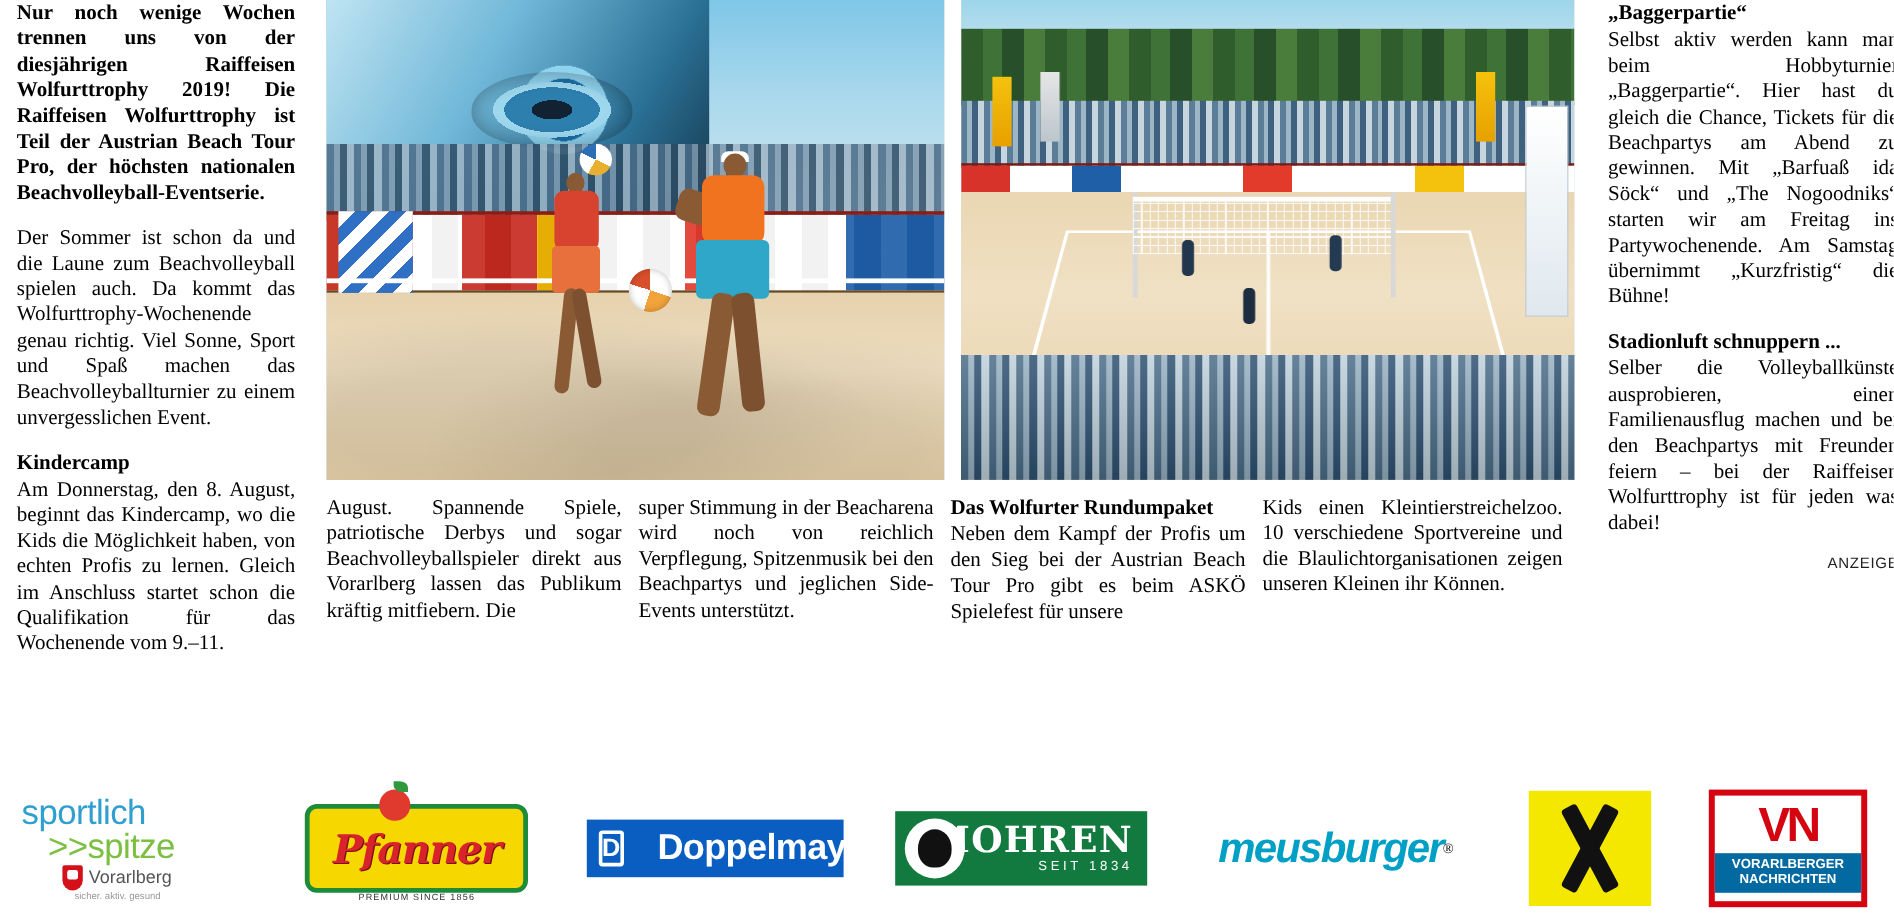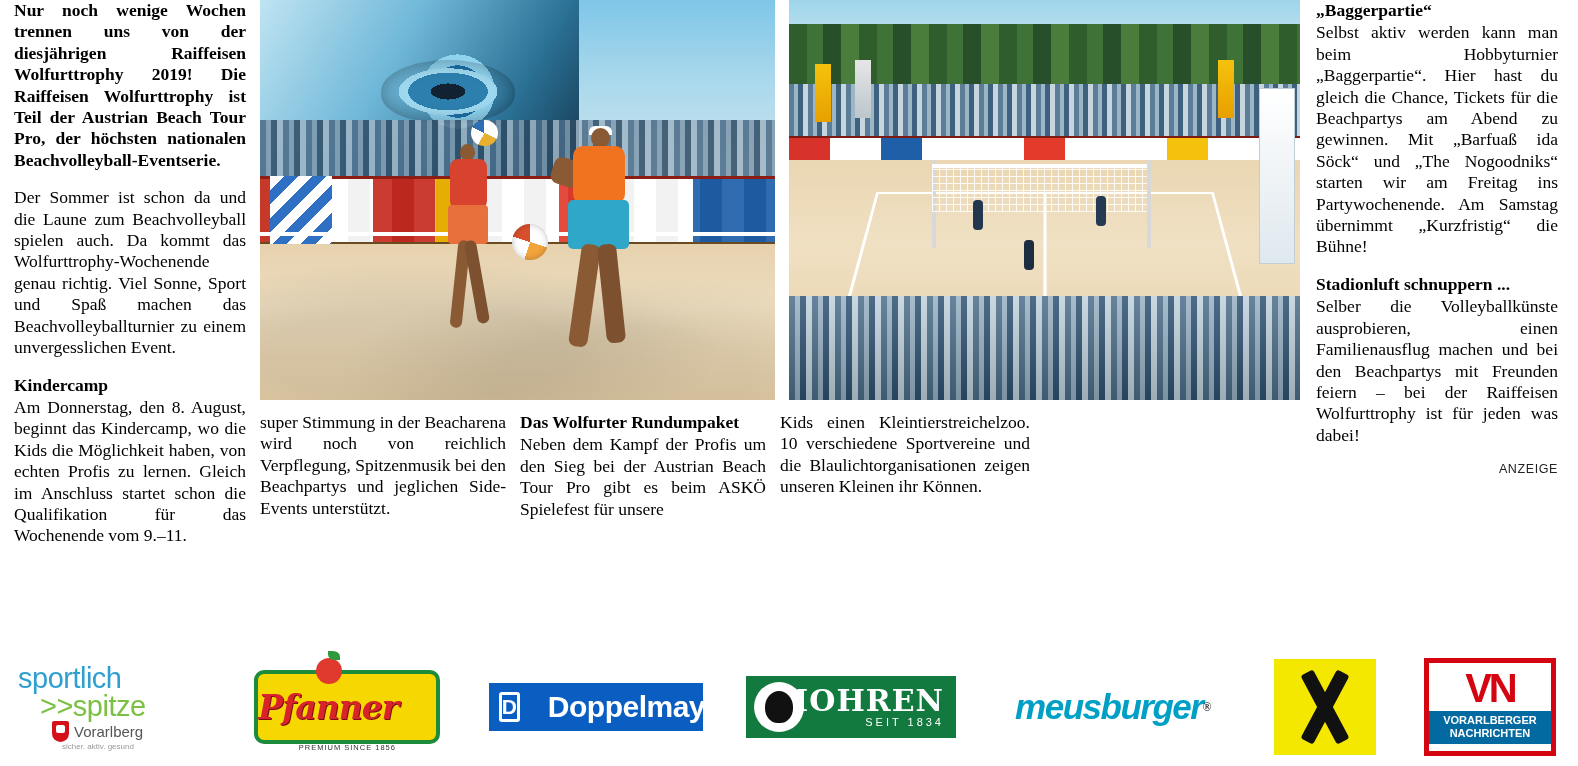--- a/index.html
+++ b/index.html
@@ -29,21 +29,21 @@
     letter-spacing: -1px;
     margin: 2px 0 6px 4px;
     white-space: nowrap;
   }
 
   
   .body-area {
     position: relative;
     display: flex;
     align-items: flex-start;
-    gap: 0;
+    gap: 12px;
     padding-left: 4px;
   }
 
   .col-left {
     width: 246px;
     flex: 0 0 246px;
     padding-right: 14px;
   }
   .col-center {
     width: 1040px;
@@ -288,21 +288,21 @@
   }
   .lg-sportlich .l4 {
     font-family: "Liberation Sans", sans-serif; font-size: 8px; color:#999; margin-left: 44px;
   }
 
   
   .lg-pfanner { width: 200px; position: relative; }
   .lg-pfanner .shield {
     width: 186px; height: 74px; background: #f6d800;
     border: 4px solid #1d8c3a; border-radius: 10px;
-    position: relative; display:flex; align-items:center; 
+    position: relative; display:flex; align-items:center; justify-content:center;
   }
   .lg-pfanner .word {
     font-family: "DejaVu Serif", serif; font-weight: bold; font-style: italic;
     font-size: 33px; color: #d8232a; letter-spacing: -1px;
     text-shadow: 1px 1px 0 #7a1013;
   }
   .lg-pfanner .apple {
     position:absolute; left: 58px; top: -16px; width: 26px; height: 26px;
     background: #e03a2f; border-radius: 50%;
   }
@@ -452,20 +452,23 @@
           <div class="pb-flag f2"></div>
           <div class="pb-flag f3"></div>
           <div class="pb-bannerR"></div>
           <div class="pb-standsBottom"></div>
         </div>
 
       </div>
 
       <div class="under-cols">
         <div class="ucol">
+          <p class="txt">August. Spannende Spiele, patriotische Derbys und sogar Beachvolleyballspieler direkt aus Vorarlberg lassen das Publikum kräftig mitfiebern. Die</p>
+        </div>
+        <div class="ucol">
           <p class="txt">super Stimmung in der Beacharena wird noch von reichlich Verpflegung, Spitzenmusik bei den Beachpartys und jeglichen Side-Events unterstützt.</p>
         </div>
         <div class="ucol">
           <h3 class="sub">Das Wolfurter Rundumpaket</h3>
           <p class="txt">Neben dem Kampf der Profis um den Sieg bei der Austrian Beach Tour Pro gibt es beim ASKÖ Spielefest für unsere</p>
         </div>
         <div class="ucol wide">
           <p class="txt">Kids einen Kleintierstreichelzoo. 10 verschiedene Sportvereine und die Blaulichtorganisationen zeigen unseren Kleinen ihr Können.</p>
         </div>
       </div>

